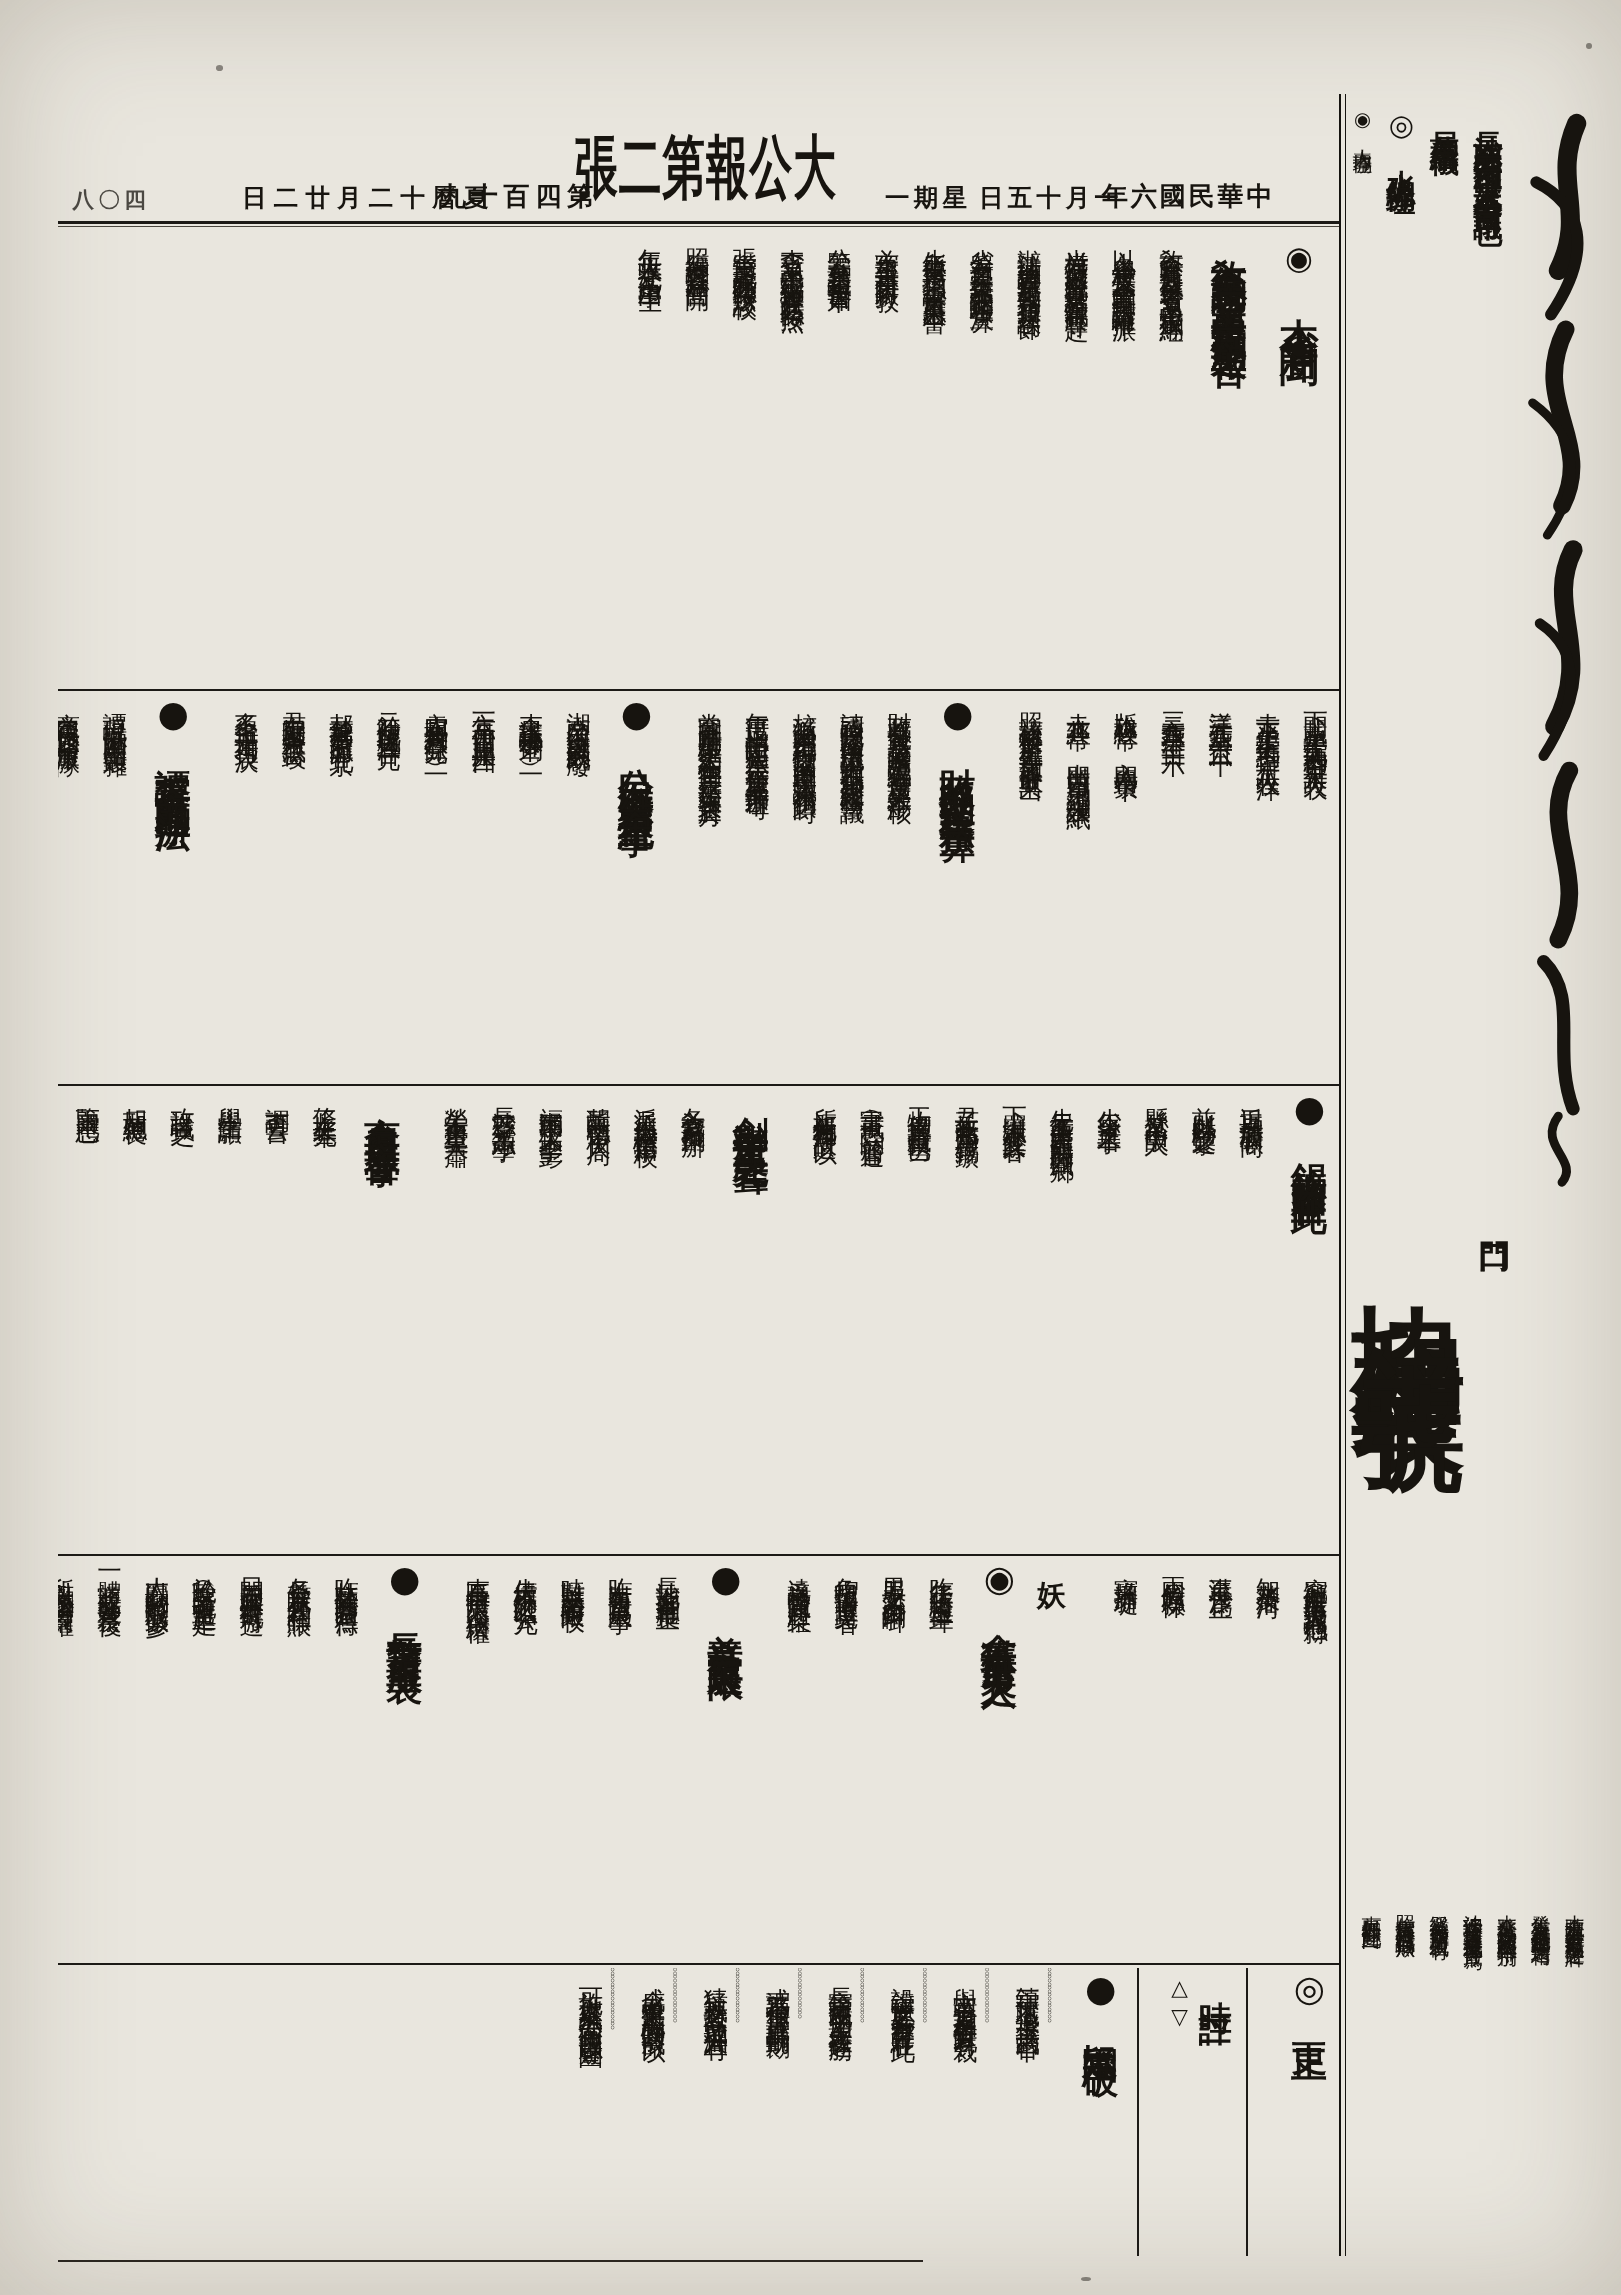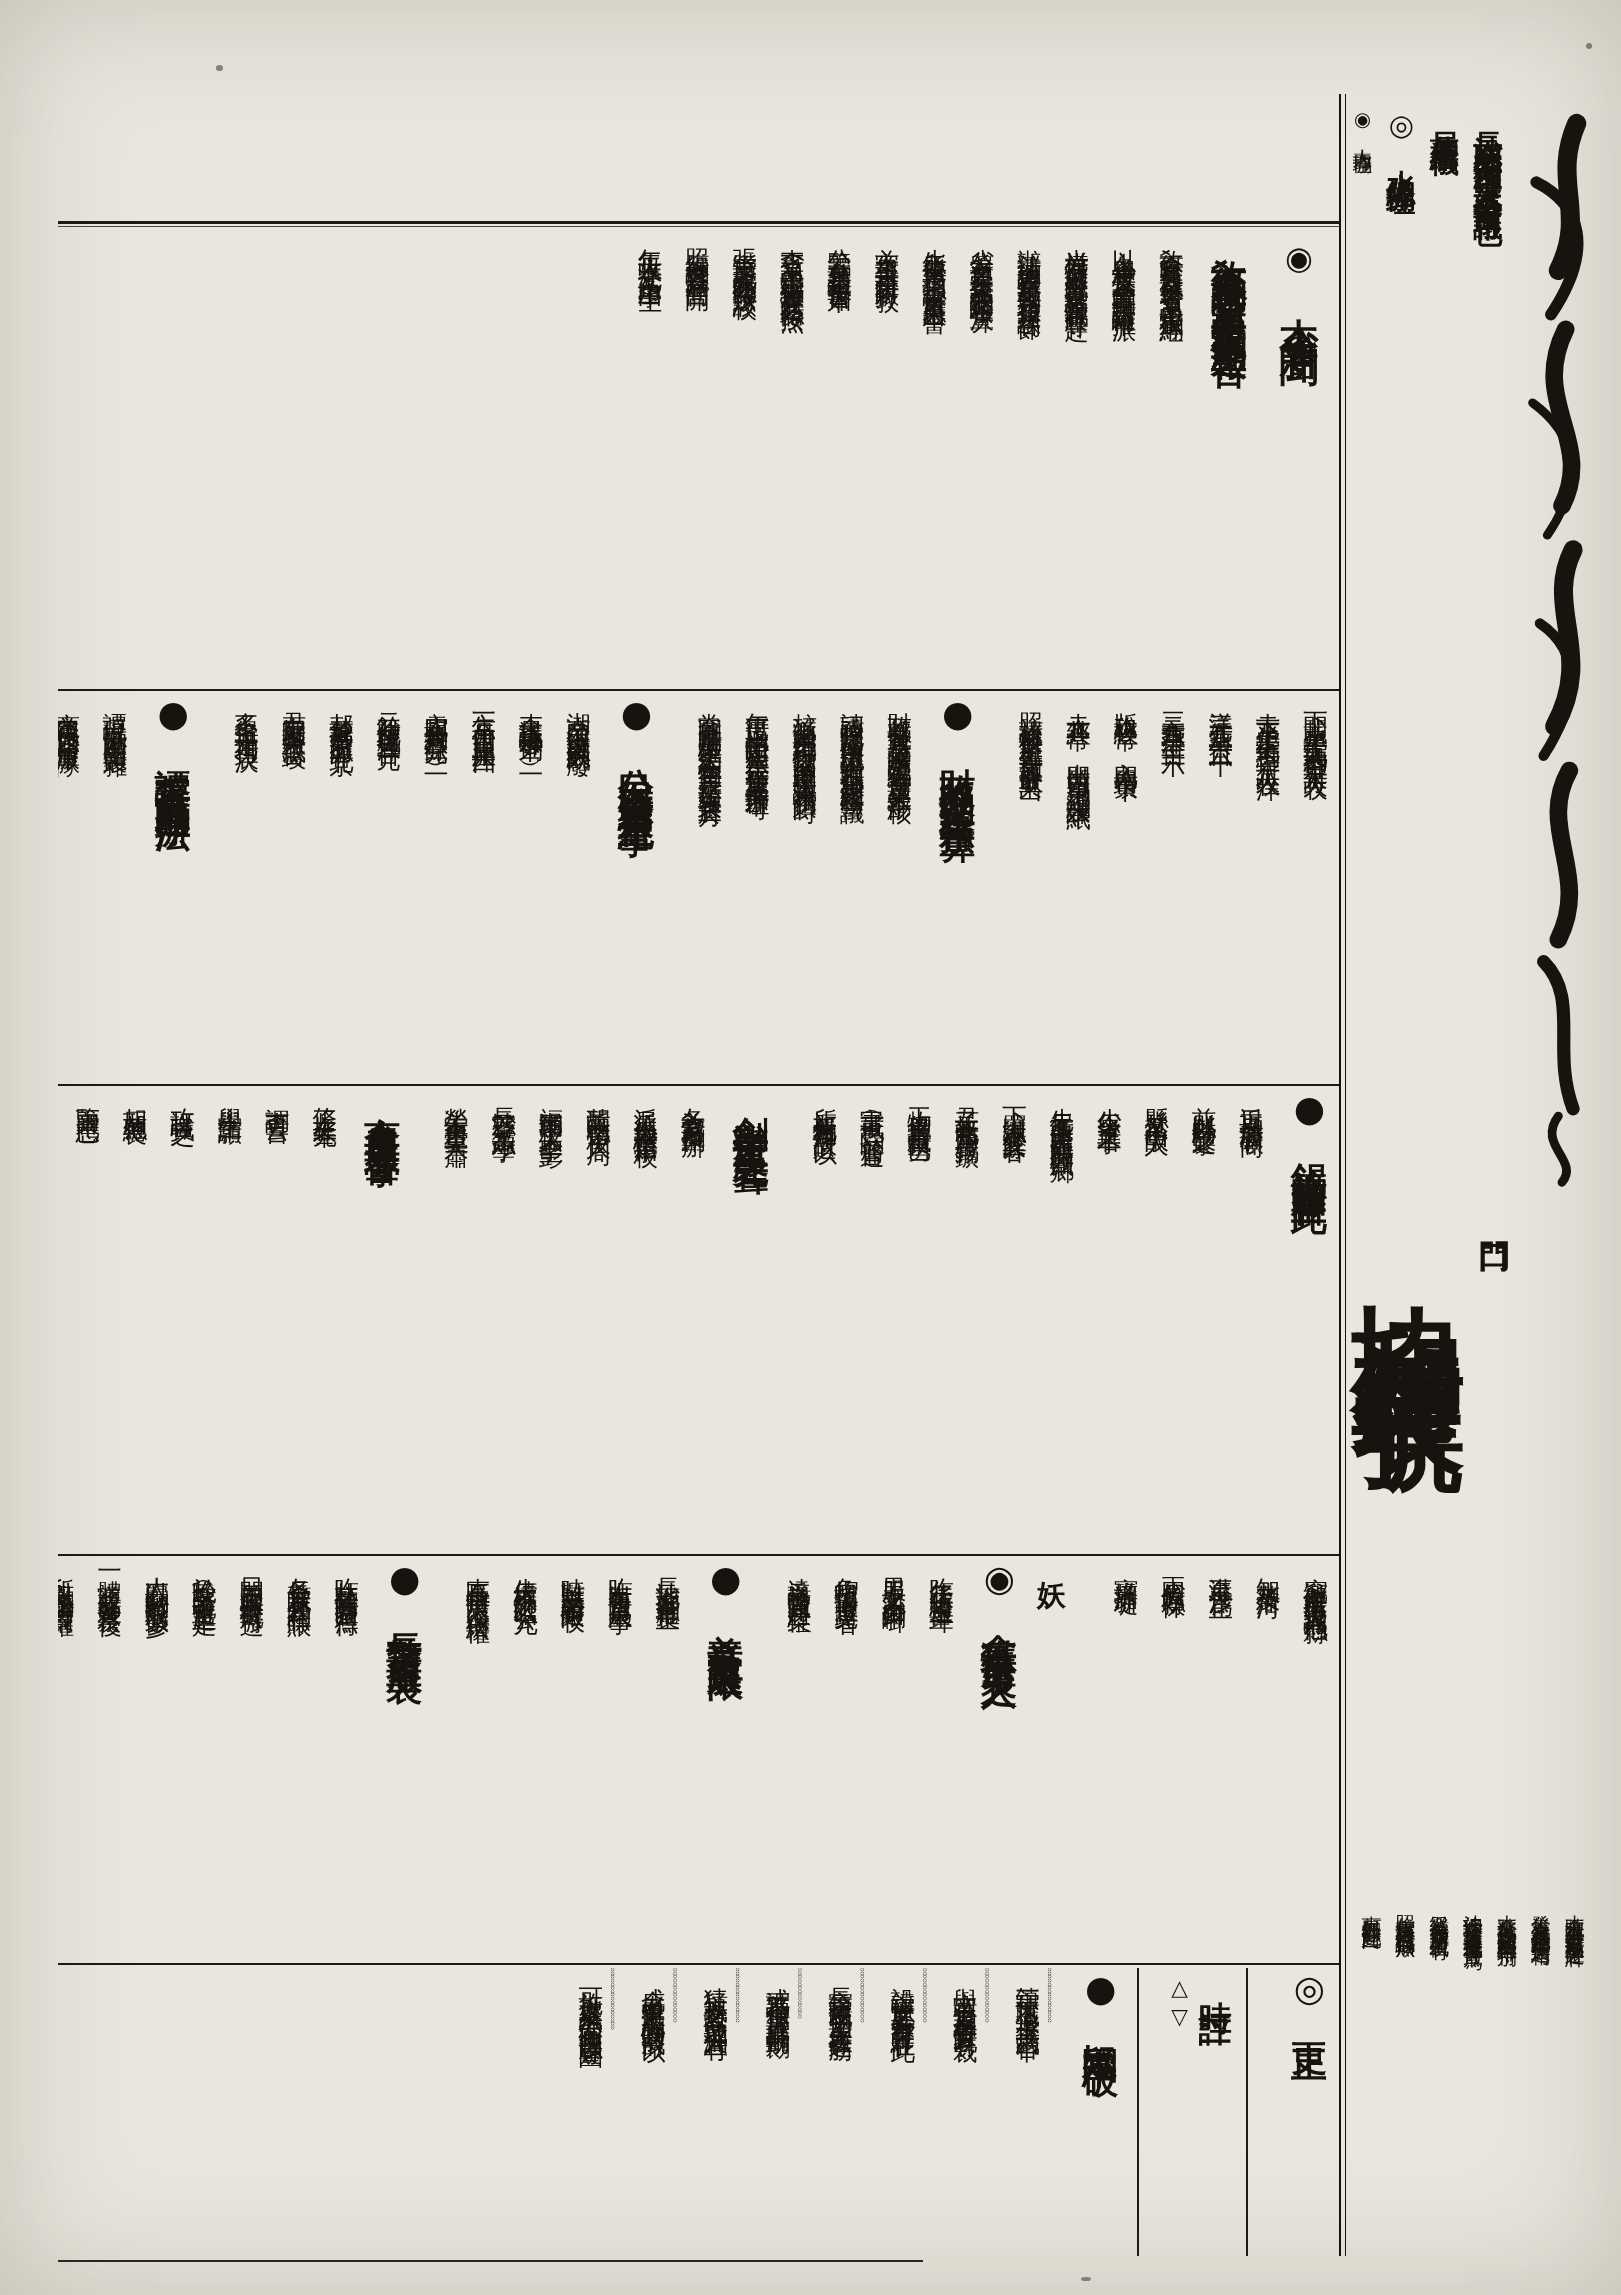--- a/index.html
+++ b/index.html
@@ -51,20 +51,29 @@
   .watch-body .col{margin:0;margin-block:0 11.5px;font-size:20px;line-height:1.12;letter-spacing:2.2px;}
   .bottom-rule{position:absolute;top:2260px;left:58px;width:865px;height:2.2px;background:#2a2archive620;background:#2a2620;}
   
   .speck{position:absolute;background:#2a2620;border-radius:50%;opacity:.5;}
 </style>
 </head>
 <body>
 
 <div class="page">
 
+  <div class="masthead">
+    <div class="mh mh-corner">八〇四</div>
+    <div class="mh mh-lunar">日二廿月二十曆夏</div>
+    <div class="mh mh-issue">九十百四第</div>
+    <div class="mh mh-title">張二第報公大</div>
+    <div class="mh mh-weekday">一期星</div>
+    <div class="mh mh-monthday">日五十月一</div>
+    <div class="mh mh-year">年六國民華中</div>
+  </div>
   <div class="masthead-rule"></div>
   <div class="masthead-rule2"></div>
 
   <div class="band" style="top:229px;height:458px;">
     <div class="article section-head">
       <p class="sh" style="margin:0;">
         <span class="sh-marker">◉</span><span>本省新聞</span><span class="sh-marker">◉</span>
       </p>
     </div>
     <div class="article">

